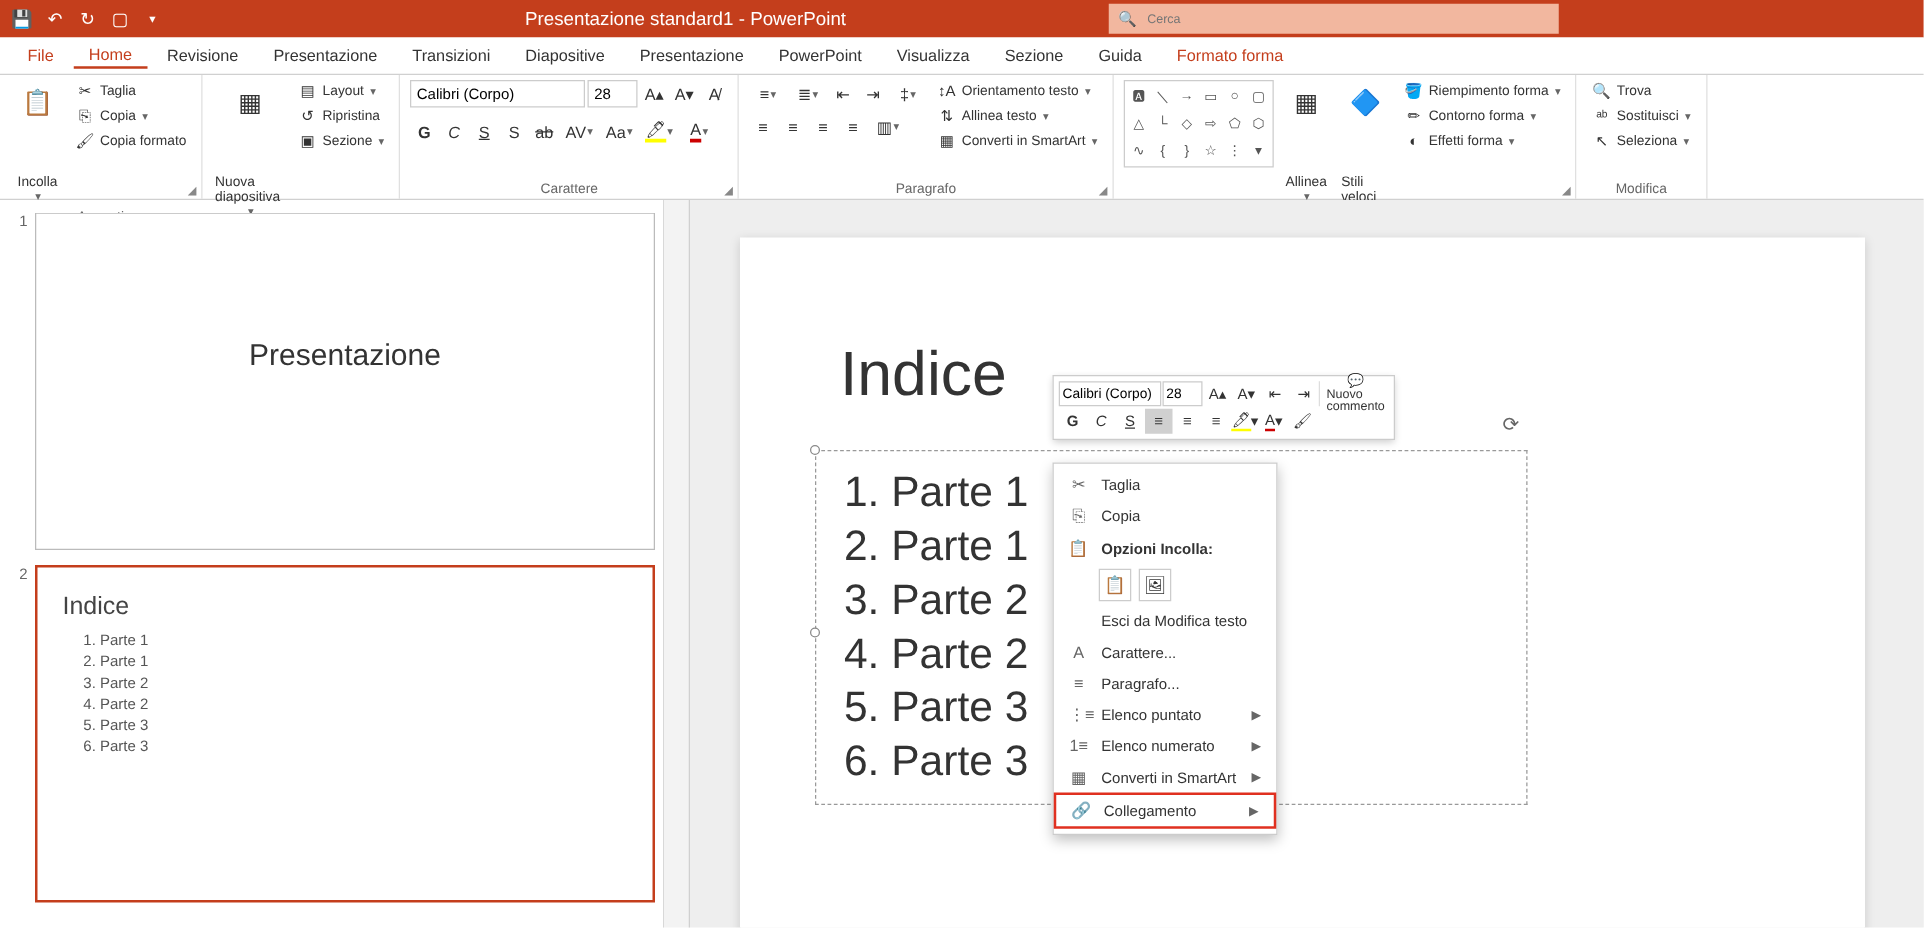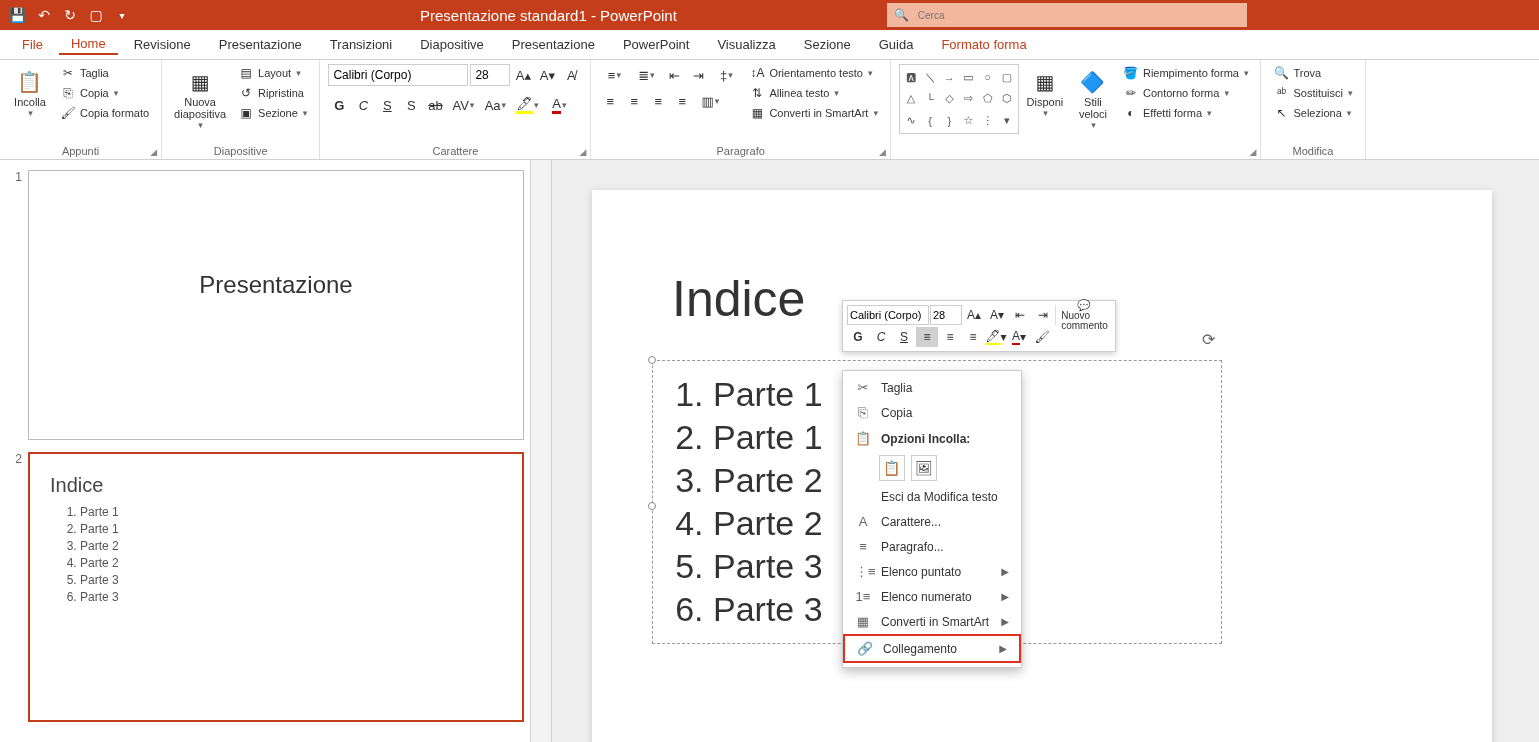--- a/index.html
+++ b/index.html
@@ -19,21 +19,21 @@
 .tab.context { color: #c43e1c; }
 
 .ribbon { background: #fff; height: 100px; display: flex; border-bottom: 1px solid #d0d0d0; }
 .group { border-right: 1px solid #e0e0e0; padding: 4px 8px 2px; display: flex; flex-direction: column; position: relative; }
 .group-body { flex: 1; display: flex; align-items: flex-start; gap: 4px; }
 .group-label { text-align: center; font-size: 11px; color: #666; padding-top: 2px; position: relative; }
 .dlg-launcher { position: absolute; right: 4px; bottom: 2px; font-size: 9px; color: #888; cursor: pointer; }
 
 .big-btn { display: flex; flex-direction: column; align-items: center; justify-content: center; width: 44px; padding: 4px 2px; cursor: pointer; }
 .big-btn .icon { font-size: 20px; height: 28px; display:flex; align-items:center; }
-.big-btn .lbl { font-size: 11px; text-align: center; line-height: 1.1; }
+.big-btn .lbl { font-size: 11px; line-height: 1.1; margin-top: 44px; }
 
 .vstack { display: flex; flex-direction: column; gap: 2px; }
 .small-btn { display: flex; align-items: center; gap: 4px; padding: 2px 4px; font-size: 11px; cursor: pointer; white-space: nowrap; }
 .small-btn .icon { width: 16px; text-align: center; font-size: 12px; }
 
 .font-row { display: flex; gap: 2px; align-items: center; margin-bottom: 4px; }
 .font-select { border: 1px solid #ccc; height: 22px; padding: 0 4px; font-size: 12px; width: 140px; background: #fff; }
 .size-select { border: 1px solid #ccc; height: 22px; width: 40px; padding: 0 4px; font-size: 12px; background: #fff; }
 .icon-btn { width: 22px; height: 22px; display: flex; align-items: center; justify-content: center; cursor: pointer; font-size: 13px; }
 .icon-btn.wide { width: 30px; }
@@ -269,21 +269,21 @@
         <div class="shape-cell">⬡</div>
         <div class="shape-cell">∿</div>
         <div class="shape-cell">{</div>
         <div class="shape-cell">}</div>
         <div class="shape-cell">☆</div>
         <div class="shape-cell">⋮</div>
         <div class="shape-cell">▾</div>
       </div>
       <div class="big-btn">
         <span class="icon">▦</span>
-        <span class="lbl">Disponi</span>
+        <span class="lbl">Allinea</span>
           <span class="dd">▾</span>
       </div>
       <div class="big-btn">
         <span class="icon">🔷</span>
         <span class="lbl">Stili veloci</span>
           <span class="dd">▾</span>
       </div>
       <div class="vstack">
         <div class="small-btn">
             <span class="icon">🪣</span>

